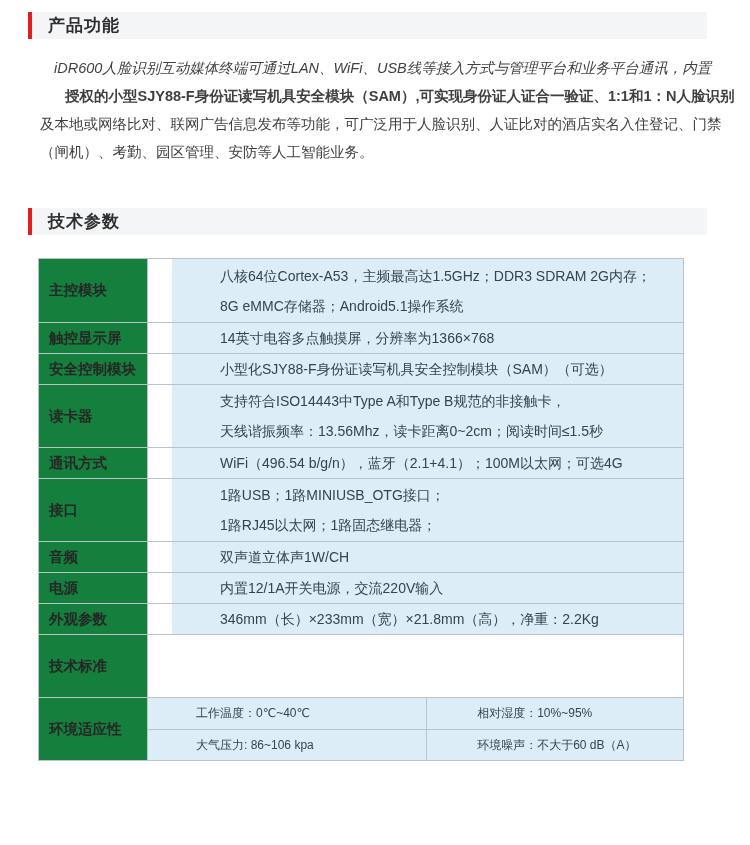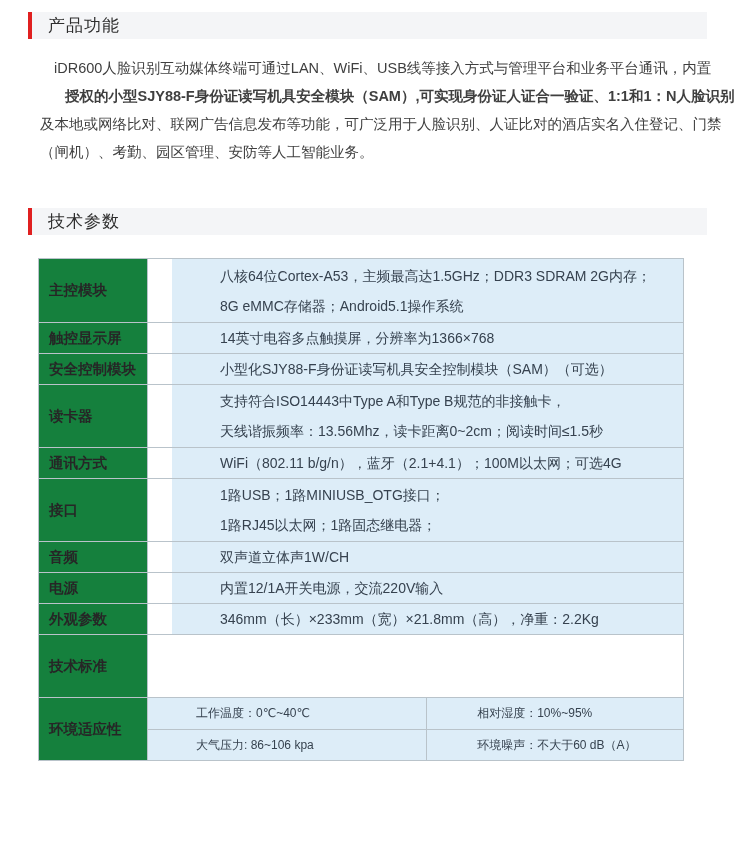--- a/index.html
+++ b/index.html
@@ -14,25 +14,25 @@
   }
   *{box-sizing:border-box;margin:0;padding:0;}
   html,body{width:750px;height:845px;background:#ffffff;overflow:hidden;
     font-family:"Liberation Sans","DejaVu Sans",sans-serif;}
 
   .section-header{display:flex;align-items:stretch;margin:0 43px 0 28px;height:27px;}
   .section-header.first{margin-top:12px;}
   .section-header.second{margin-top:42px;}
   .accent-bar{width:4px;background:var(--accent);flex:0 0 4px;}
   .header-band{flex:1;background:var(--heading-bg);display:flex;align-items:center;padding-left:16px;}
-  .header-title{font-size:17px;font-weight:normal;color:var(--heading-text);letter-spacing:1px;}
+  .header-title{font-size:17px;font-weight:bold;color:var(--heading-text);letter-spacing:1px;}
 
   .feature-paragraph{margin-top:15px;padding:0 30px 0 40px;}
   .para-line{font-size:14.5px;line-height:28px;color:var(--body-text);white-space:nowrap;}
-  .para-line:nth-child(1){padding-left:14px;}
+  .para-line:nth-child(1){padding-left:14px;font-style:italic;}
   .para-line:nth-child(2){padding-left:25px;font-weight:bold;}
 
   .spec-table{margin:23px 0 0 38px;width:646px;border:1px solid var(--border);background:#fff;}
   .t-row{display:flex;width:100%;}
   .t-row + .t-row{border-top:1px solid var(--border);}
   .t-row.h1{height:31px;}
   .t-row.h2{height:63px;}
   .t-label{flex:0 0 109px;background:#15803d;border-right:1px solid var(--border);
     display:flex;align-items:center;padding-left:10px;
     font-size:14.5px;font-weight:bold;color:var(--label-text);}
@@ -96,21 +96,21 @@
     <div class="t-row h2">
       <div class="t-label">读卡器</div>
       <div class="t-value v-lines">
         <div class="v-line">支持符合ISO14443中Type A和Type B规范的非接触卡，</div>
         <div class="v-line">天线谐振频率：13.56Mhz，读卡距离0~2cm；阅读时间≤1.5秒</div>
       </div>
     </div>
     <div class="t-row h1">
       <div class="t-label">通讯方式</div>
       <div class="t-value v-lines">
-        <div class="v-line">WiFi（802.11 b/g/n），蓝牙（2.1+4.1）；100M以太网；可选4G</div>
+        <div class="v-line">WiFi（496.54 b/g/n），蓝牙（2.1+4.1）；100M以太网；可选4G</div>
       </div>
     </div>
     <div class="t-row h2">
       <div class="t-label">接口</div>
       <div class="t-value v-lines">
         <div class="v-line">1路USB；1路MINIUSB_OTG接口；</div>
         <div class="v-line">1路RJ45以太网；1路固态继电器；</div>
       </div>
     </div>
     <div class="t-row h1">

